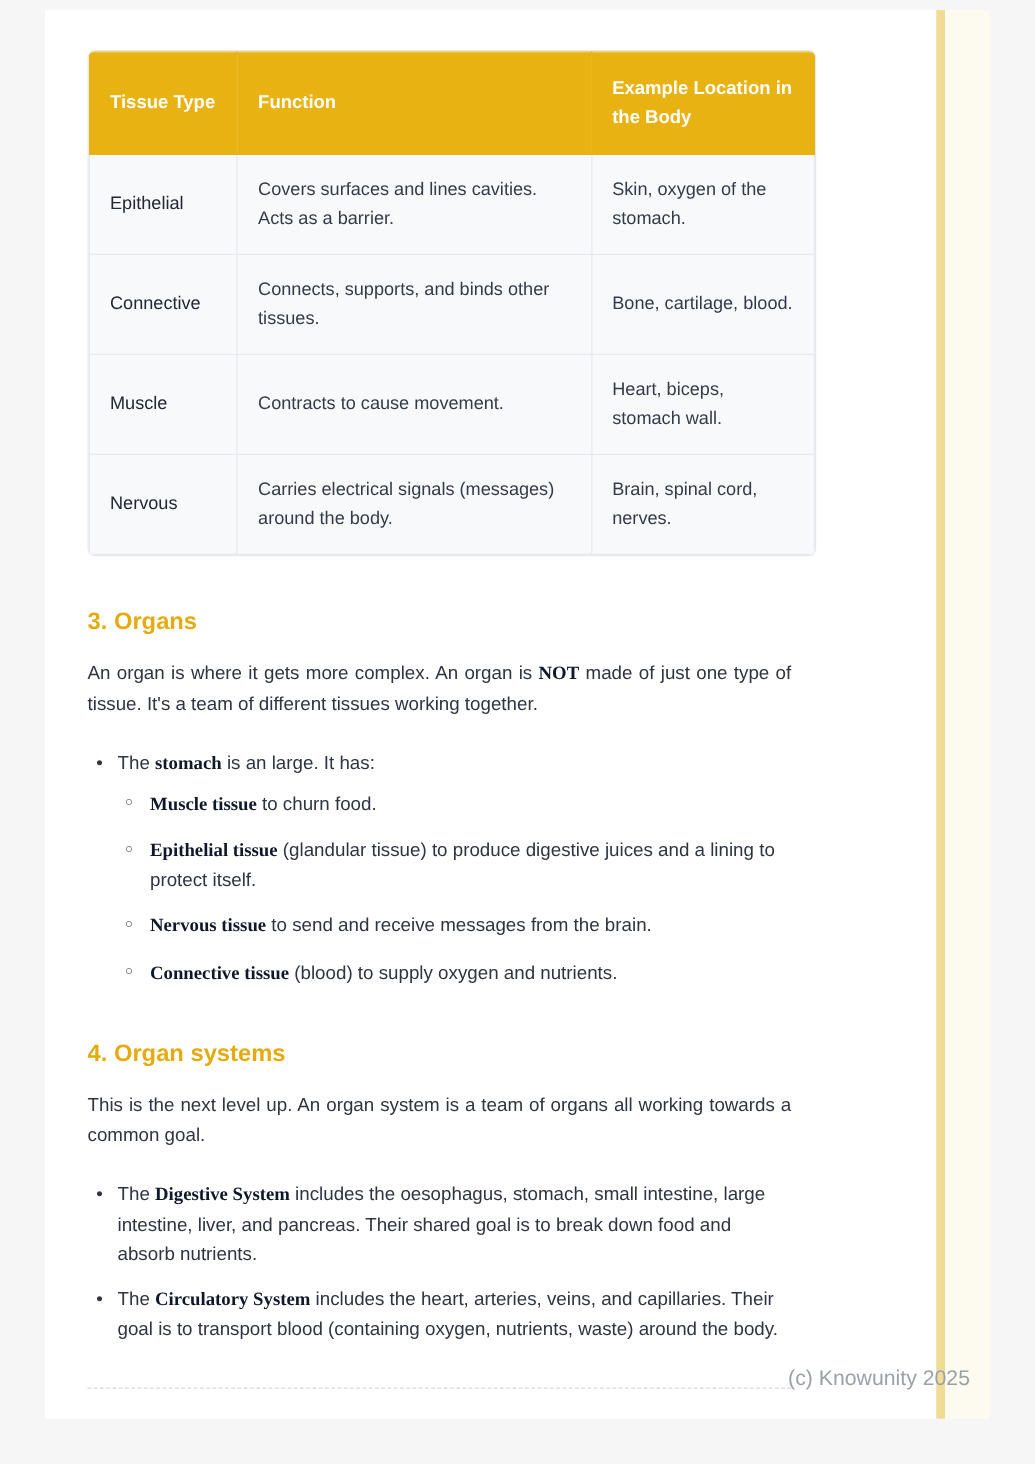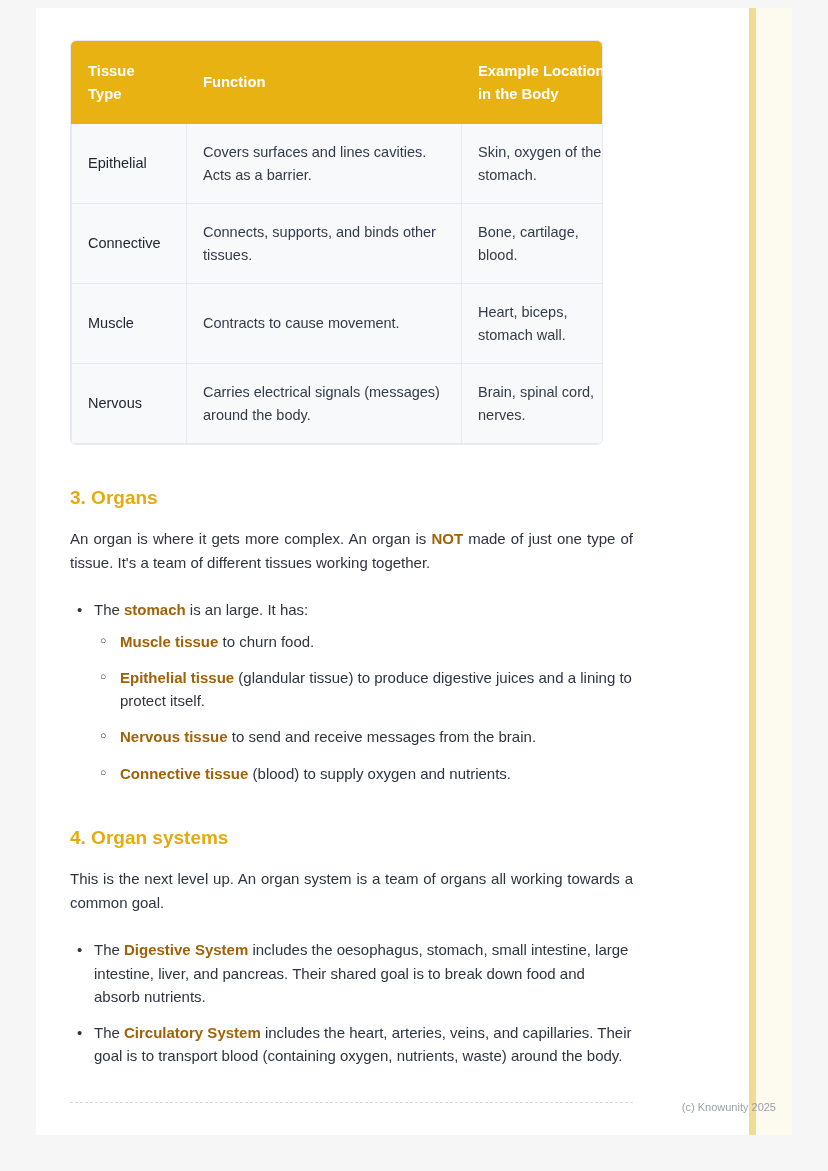--- a/index.html
+++ b/index.html
@@ -8,21 +8,21 @@
   body { font-family:"Liberation Sans","DejaVu Sans",sans-serif; color:var(--body_text,#2e3440); }
 
   .canvas { position:relative; width:828px; height:1171px; background:var(--canvas_bg,#f6f6f7); overflow:hidden; margin:0 auto; }
   .page { position:absolute; left:36px; top:8px; width:756px; height:1127px; background:#ffffff; }
   .stripe-zone { position:absolute; top:0; right:0; width:36px; height:100%; background:var(--stripe_zone,#fdfaef); }
   .stripe { position:absolute; top:0; right:36px; width:7px; height:100%; background:var(--stripe,#f1dc96); }
 
   .content { position:relative; padding:32px 0 0 34px; width:631px; }
 
   
-  .table-wrap { width:533px; border-radius:6px; overflow:hidden; border:1px solid var(--table_border,#e7e9ee); }
+  .table-wrap { width:583px; border-radius:6px; overflow:hidden; border:1px solid var(--table_border,#e7e9ee); }
   table.tissue { border-collapse:collapse; width:100%; table-layout:fixed; }
   table.tissue col.c1 { width:115px; }
   table.tissue col.c2 { width:275px; }
   table.tissue col.c3 { width:173px; }
   table.tissue th {
     background:var(--accent,#e8b213); color:#ffffff; font-weight:700;
     text-align:left; vertical-align:middle; padding:14px 16px;
     font-size:14.8px; line-height:1.5; height:82px;
     border:1px solid var(--accent,#e8b213);
   }
@@ -30,35 +30,35 @@
     background:var(--cell_bg,#f8f9fb); color:#333b48;
     vertical-align:middle; padding:14px 16px; font-size:14.5px;
     line-height:1.55; height:80px;
     border:1px solid var(--table_border,#e7e9ee);
   }
   table.tissue td.cell-type { font-weight:400; color:#202734; }
 
   
   .sec-heading { font-size:19px; font-weight:700; color:var(--heading,#e5ab0e); margin:42px 0 18px; }
   .para { width:563px; font-size:15px; line-height:1.58; text-align:justify; color:var(--body_text,#2e3440); }
-  .rich-b { font-weight:700; color:#a16207; }
+  .rich-b { font-weight:700; color:#0f172a;font-family:Liberation Serif, serif; }
 
   
   ul { list-style:none; }
   .list1 { margin-top:24px; width:563px; }
   .li1 { position:relative; padding-left:24px; font-size:15px; line-height:1.55; margin-bottom:10px; }
   .li1::before { content:"\2022"; position:absolute; left:7px; top:0; color:#2e3440; }
   .list2 { margin-top:8px; }
   .li2 { position:relative; padding-left:26px; font-size:15px; line-height:1.55; margin-bottom:13px; }
   .li2::before { content:"\25CB"; position:absolute; left:6px; top:2px; font-size:10.5px; color:#2e3440; }
   .list1.spaced .li1 { margin-bottom:13px; }
 
   .divider { width:563px; border-top:1px dashed #d9d9dc; margin-top:34px; }
 
-  .footer { position:absolute; right:16px; bottom:22px; font-size:11px; color:var(--footer_text,#9aa1a8); z-index:5; }
+  .footer { position:absolute; right:16px; bottom:22px; font-size:17px; color:var(--footer_text,#9aa1a8); z-index:5; }
 </style>
 </head>
 <body>
 
 <div class="canvas">
   <div class="page">
     <div class="stripe-zone"></div>
     <div class="stripe"></div>
 
     <div class="content">

